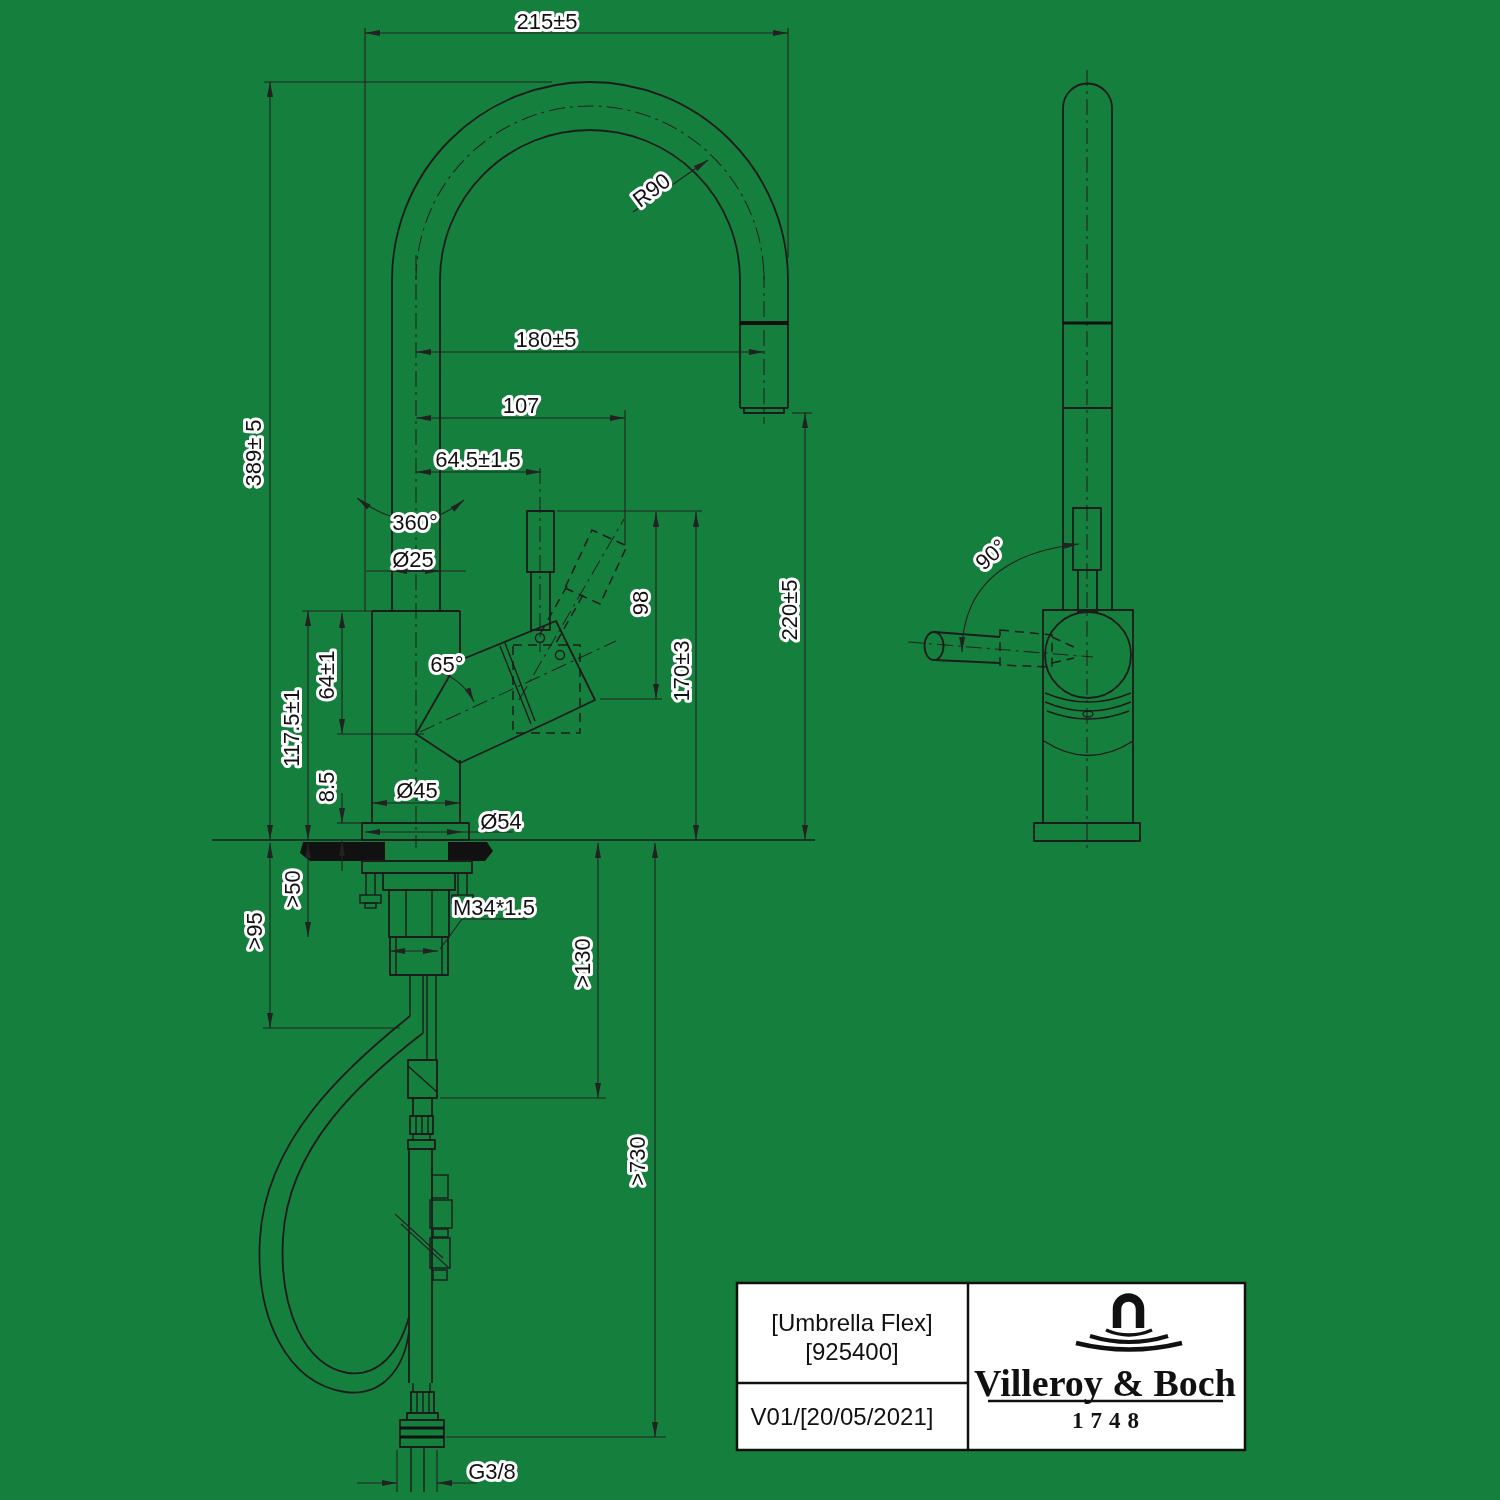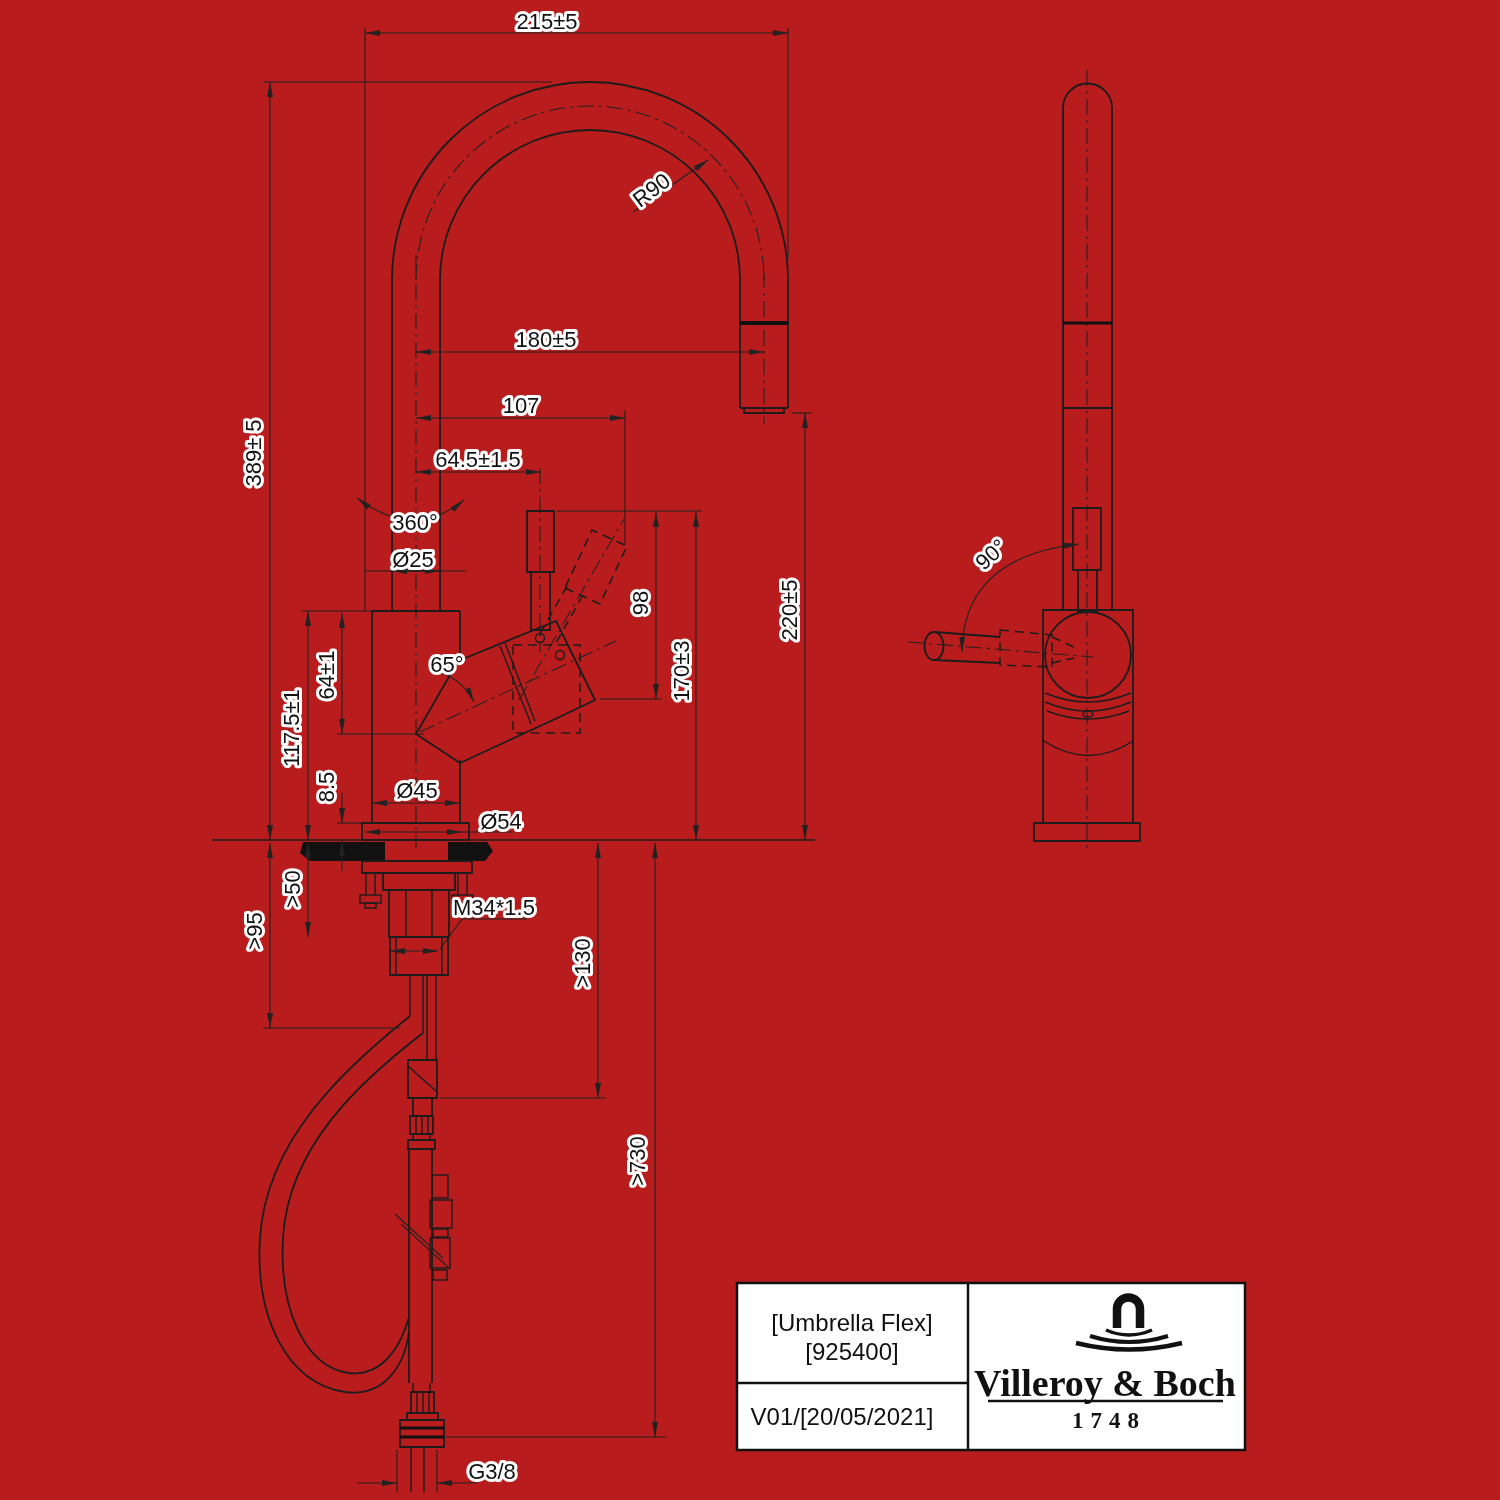--- a/index.html
+++ b/index.html
@@ -1,16 +1,16 @@
 <!DOCTYPE html>
 <html><head>
 <meta charset="utf-8">
 <style>
   html,body{margin:0;padding:0;background:#fff;}
-  .page{position:relative;width:1500px;height:1500px;background:#b91c1c;overflow:hidden;
+  .page{position:relative;width:1500px;height:1500px;background:#15803d;overflow:hidden;
         font-family:"Liberation Sans",sans-serif;text-decoration:underline;}
   svg{position:absolute;left:0;top:0;}
   .obj{fill:none;stroke:#1c1c1c;stroke-width:1.8;stroke-linejoin:round;stroke-linecap:butt;}
   .obj2{fill:none;stroke:#1c1c1c;stroke-width:1.4;}
   .heavy{fill:none;stroke:#111;stroke-width:4;}
   .heavy3{fill:none;stroke:#111;stroke-width:3;}
   .blackfill{fill:#111;stroke:none;}
   .dim{fill:none;stroke:#222;stroke-width:1.1;}
   .cl{fill:none;stroke:#222;stroke-width:1.05;stroke-dasharray:16 5 3 5;}
   .hid{fill:none;stroke:#1c1c1c;stroke-width:1.5;stroke-dasharray:9 6;}

